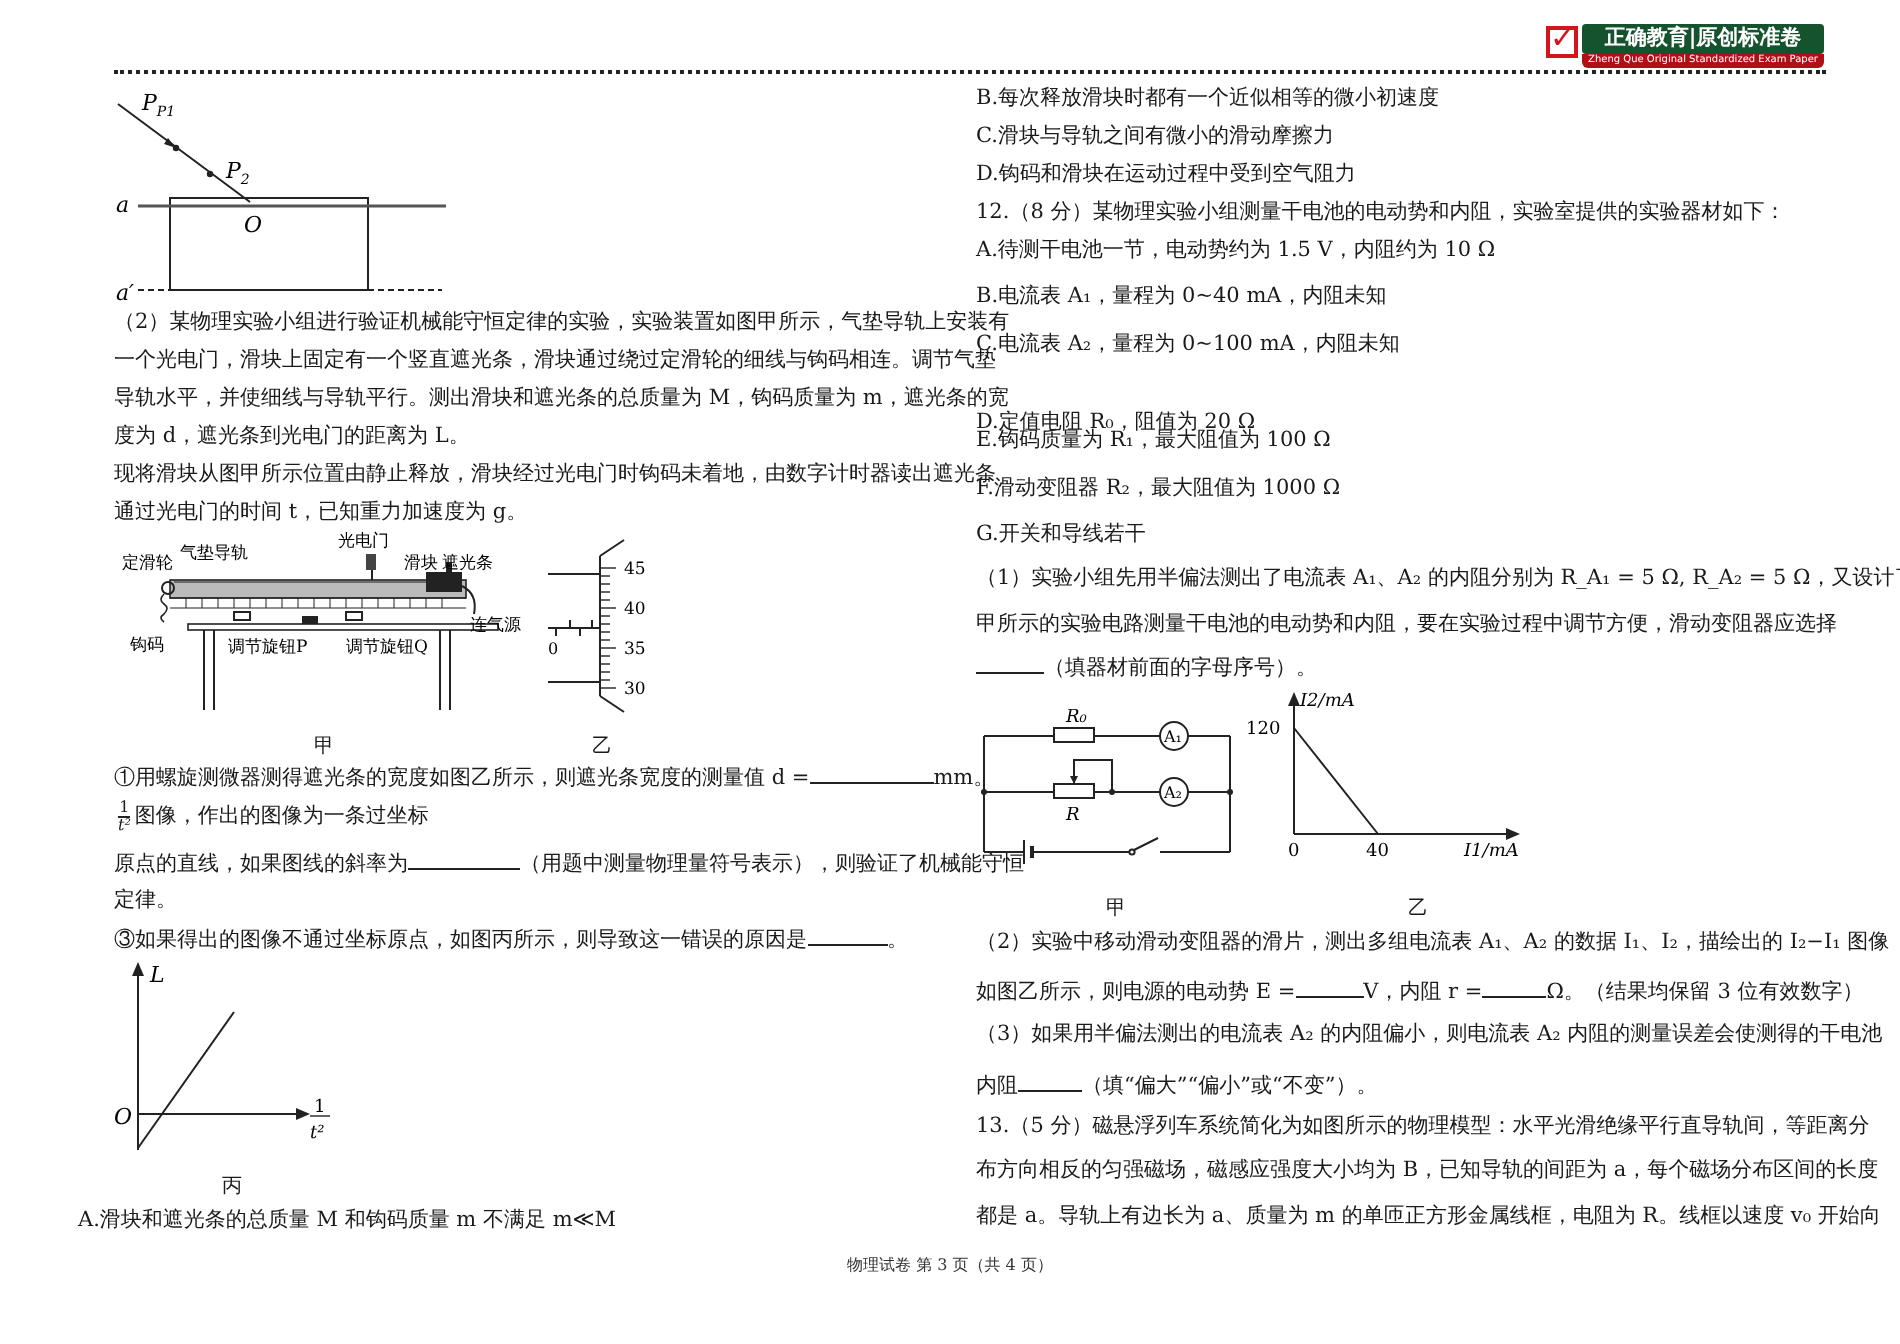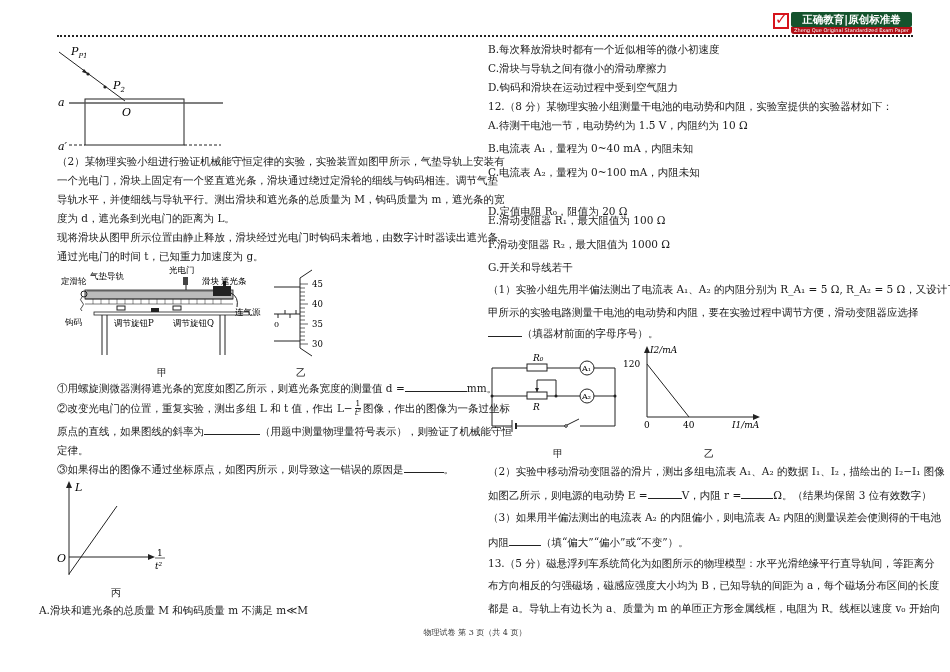--- a/index.html
+++ b/index.html
@@ -141,21 +141,21 @@
   <text x="40" y="59" font-size="8.5">35</text>
   <text x="40" y="79" font-size="8.5">30</text>
   <text x="2" y="59" font-size="8">0</text>
 </svg>
 <div class="cap" style="left:296px;top:366px">乙</div>
 
 <div class="t" style="left:57px;top:381px">
   <span>①用螺旋测微器测得遮光条的宽度如图乙所示，则遮光条宽度的测量值 d =</span><span class="blank" style="width:62px"></span><span>mm。</span>
 </div>
 <div class="t" style="left:57px;top:400px">
-  <span>②改变光电门的位置，重复实验，测出多组 L 和 t 值，作出 L−</span><span style="display:inline-block;vertical-align:middle;text-align:center;font-size:8px;line-height:8px;margin:0 2px"><span style="display:block;border-bottom:1px solid #222">1</span><span style="display:block;font-style:italic">t²</span></span><span>图像，作出的图像为一条过坐标</span>
+  <span style="display:inline-block;vertical-align:middle;text-align:center;font-size:8px;line-height:8px;margin:0 2px"><span style="display:block;border-bottom:1px solid #222">1</span><span style="display:block;font-style:italic">t²</span></span><span>图像，作出的图像为一条过坐标</span>
 </div>
 <div class="t" style="left:57px;top:424px">
   <span>原点的直线，如果图线的斜率为</span><span class="blank" style="width:56px"></span><span>（用题中测量物理量符号表示），则验证了机械能守恒</span>
 </div>
 <div class="t" style="left:57px;top:443px">定律。</div>
 <div class="t" style="left:57px;top:462px">
   <span>③如果得出的图像不通过坐标原点，如图丙所示，则导致这一错误的原因是</span><span class="blank" style="width:40px"></span><span>。</span>
 </div>
 
 <svg class="abs" style="left:55px;top:475px" width="110" height="110">
@@ -174,21 +174,21 @@
 <div class="t" style="left:39px;top:603px">A.滑块和遮光条的总质量 M 和钩码质量 m 不满足 m≪M</div>
 
 <div class="t" style="left:488px;top:42px">B.每次释放滑块时都有一个近似相等的微小初速度</div>
 <div class="t" style="left:488px;top:61px">C.滑块与导轨之间有微小的滑动摩擦力</div>
 <div class="t" style="left:488px;top:80px">D.钩码和滑块在运动过程中受到空气阻力</div>
 <div class="t" style="left:488px;top:99px">12.（8 分）某物理实验小组测量干电池的电动势和内阻，实验室提供的实验器材如下：</div>
 <div class="t" style="left:488px;top:118px">A.待测干电池一节，电动势约为 1.5 V，内阻约为 10 Ω</div>
 <div class="t" style="left:488px;top:141px">B.电流表 A₁，量程为 0~40 mA，内阻未知</div>
 <div class="t" style="left:488px;top:165px">C.电流表 A₂，量程为 0~100 mA，内阻未知</div>
 <div class="t" style="left:488px;top:204px">D.定值电阻 R₀，阻值为 20 Ω</div>
-<div class="t" style="left:488px;top:213px">E.滑动变阻器 R₁，最大阻值为 100 Ω</div>
+<div class="t" style="left:488px;top:213px">E.钩码质量为 R₁，最大阻值为 100 Ω</div>
 <div class="t" style="left:488px;top:237px">F.滑动变阻器 R₂，最大阻值为 1000 Ω</div>
 <div class="t" style="left:488px;top:260px">G.开关和导线若干</div>
 
 <div class="t" style="left:488px;top:282px">（1）实验小组先用半偏法测出了电流表 A₁、A₂ 的内阻分别为 R_A₁ = 5 Ω, R_A₂ = 5 Ω，又设计了如图</div>
 <div class="t" style="left:488px;top:305px">甲所示的实验电路测量干电池的电动势和内阻，要在实验过程中调节方便，滑动变阻器应选择</div>
 <div class="t" style="left:488px;top:326px">
   <span class="blank" style="width:34px"></span><span>（填器材前面的字母序号）。</span>
 </div>
 
 <svg class="abs" style="left:490px;top:350px" width="140" height="90">

